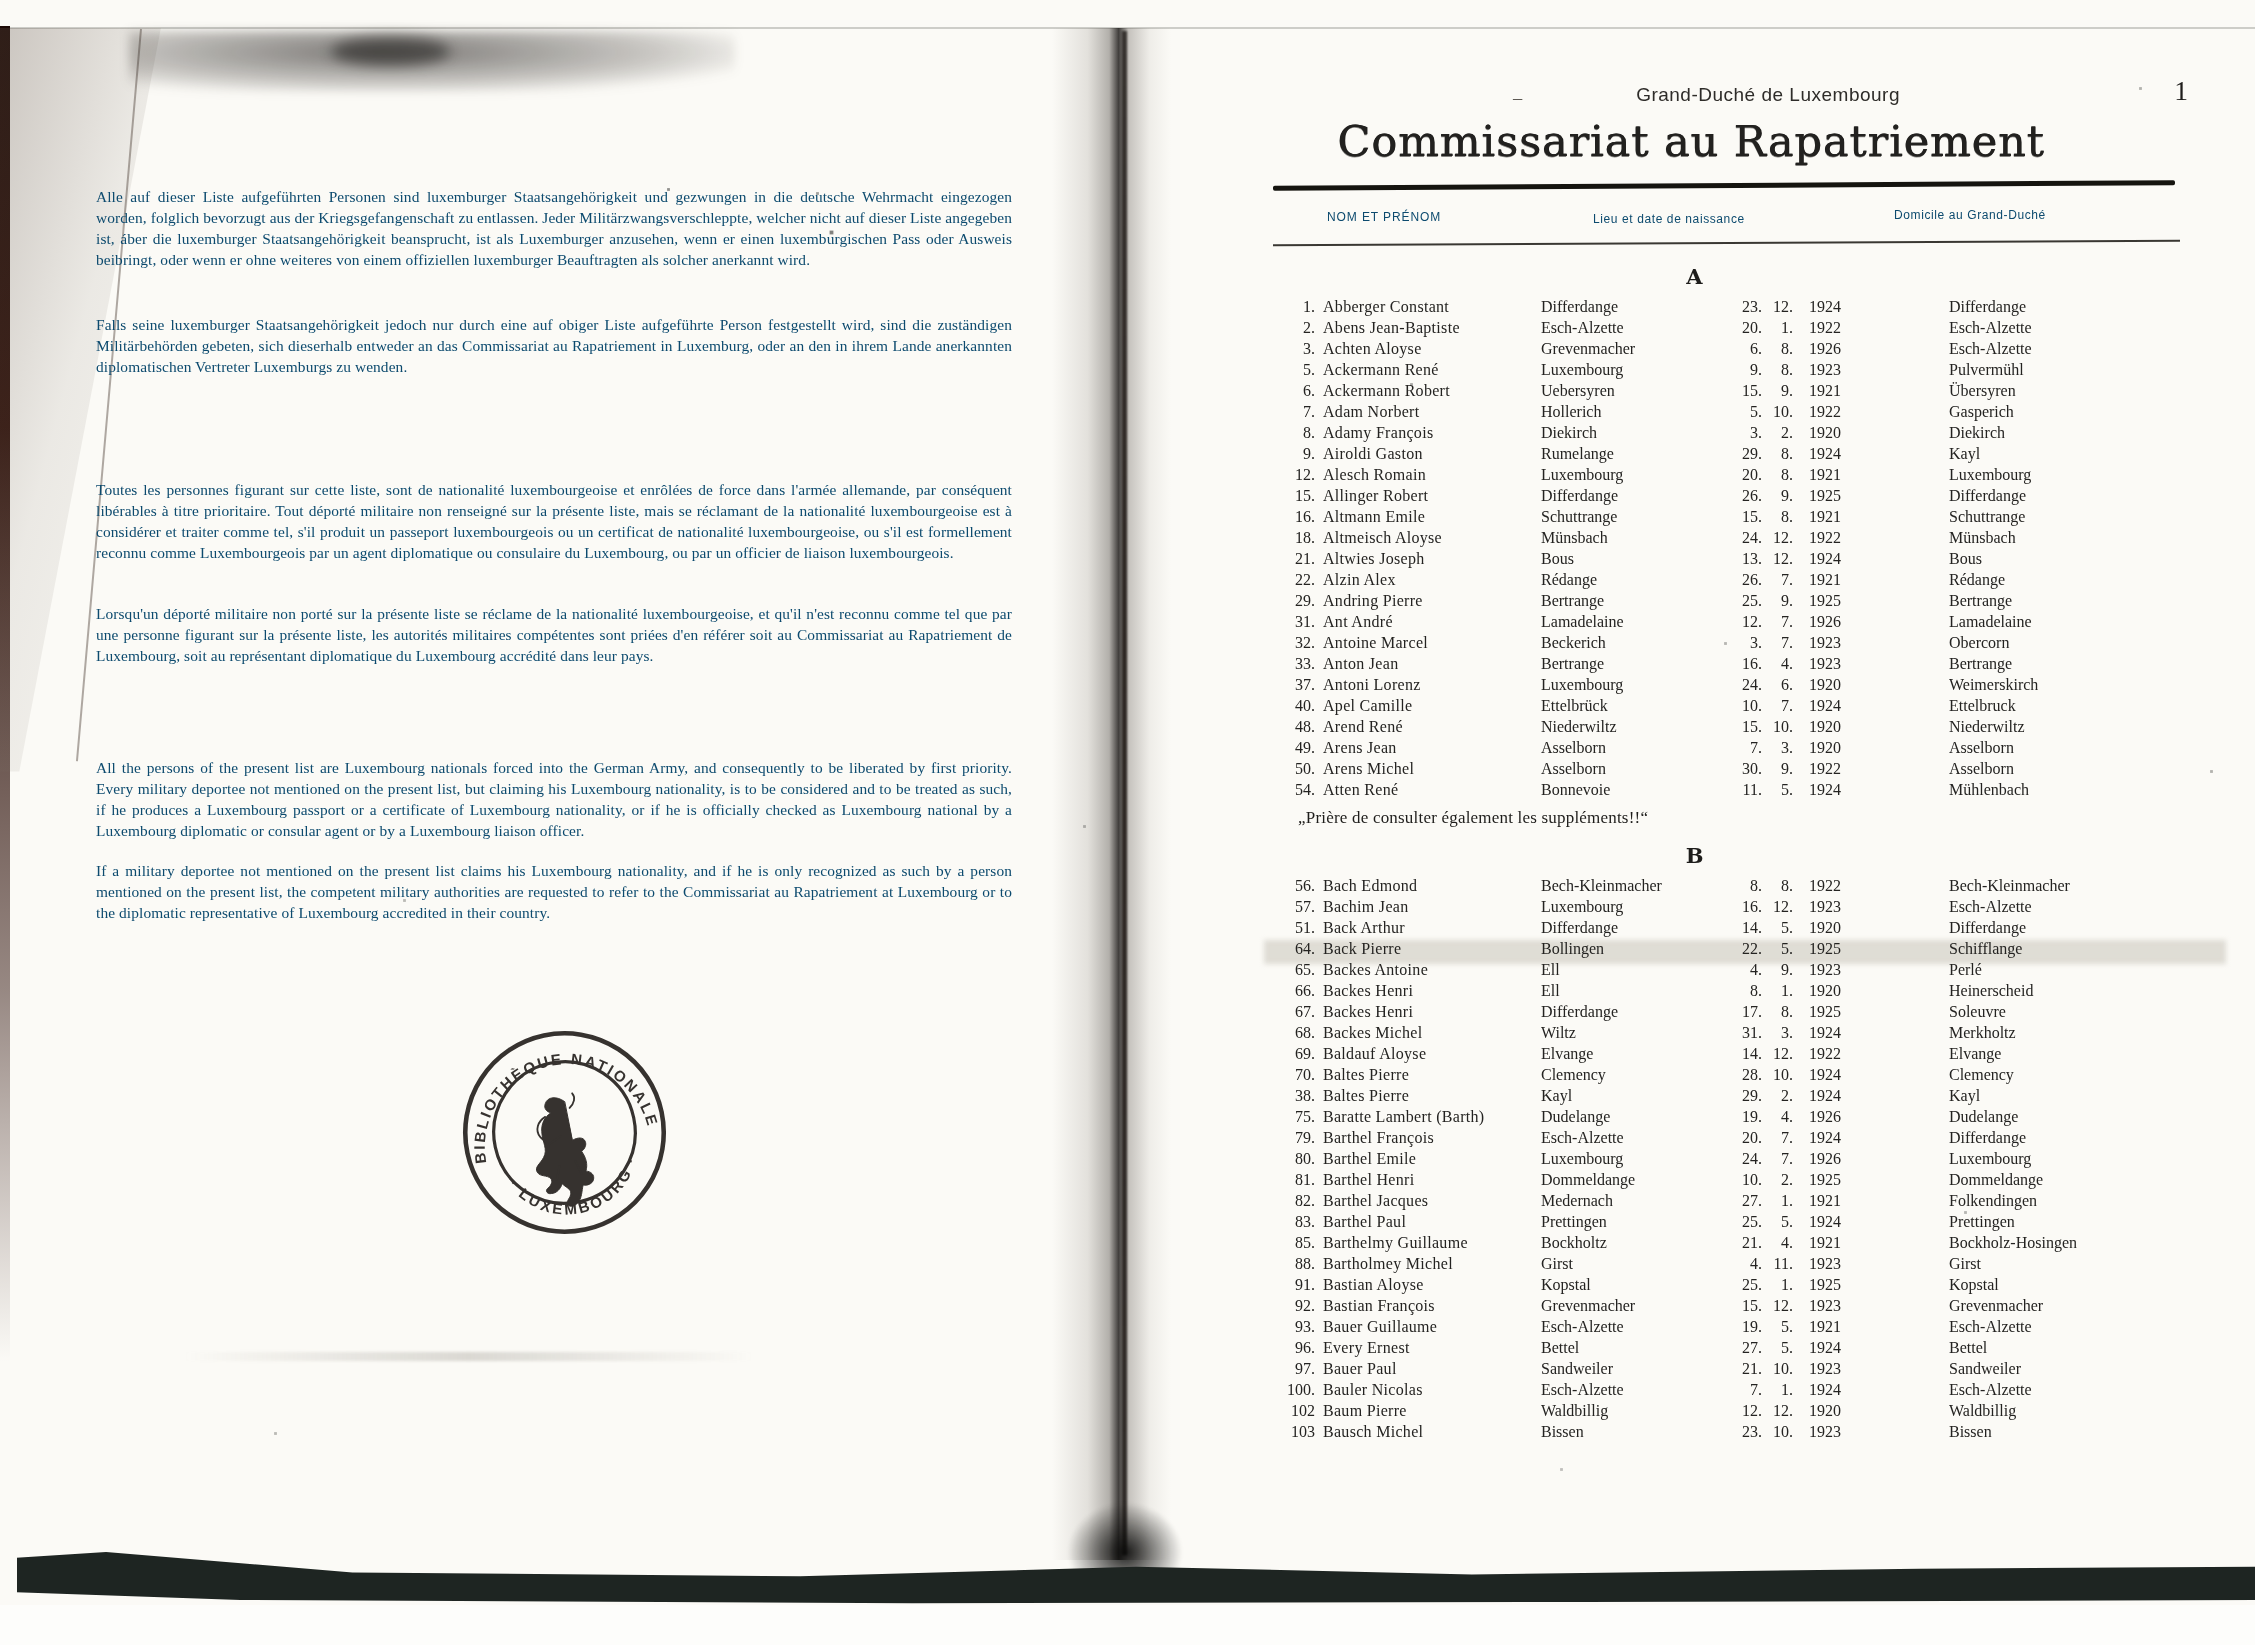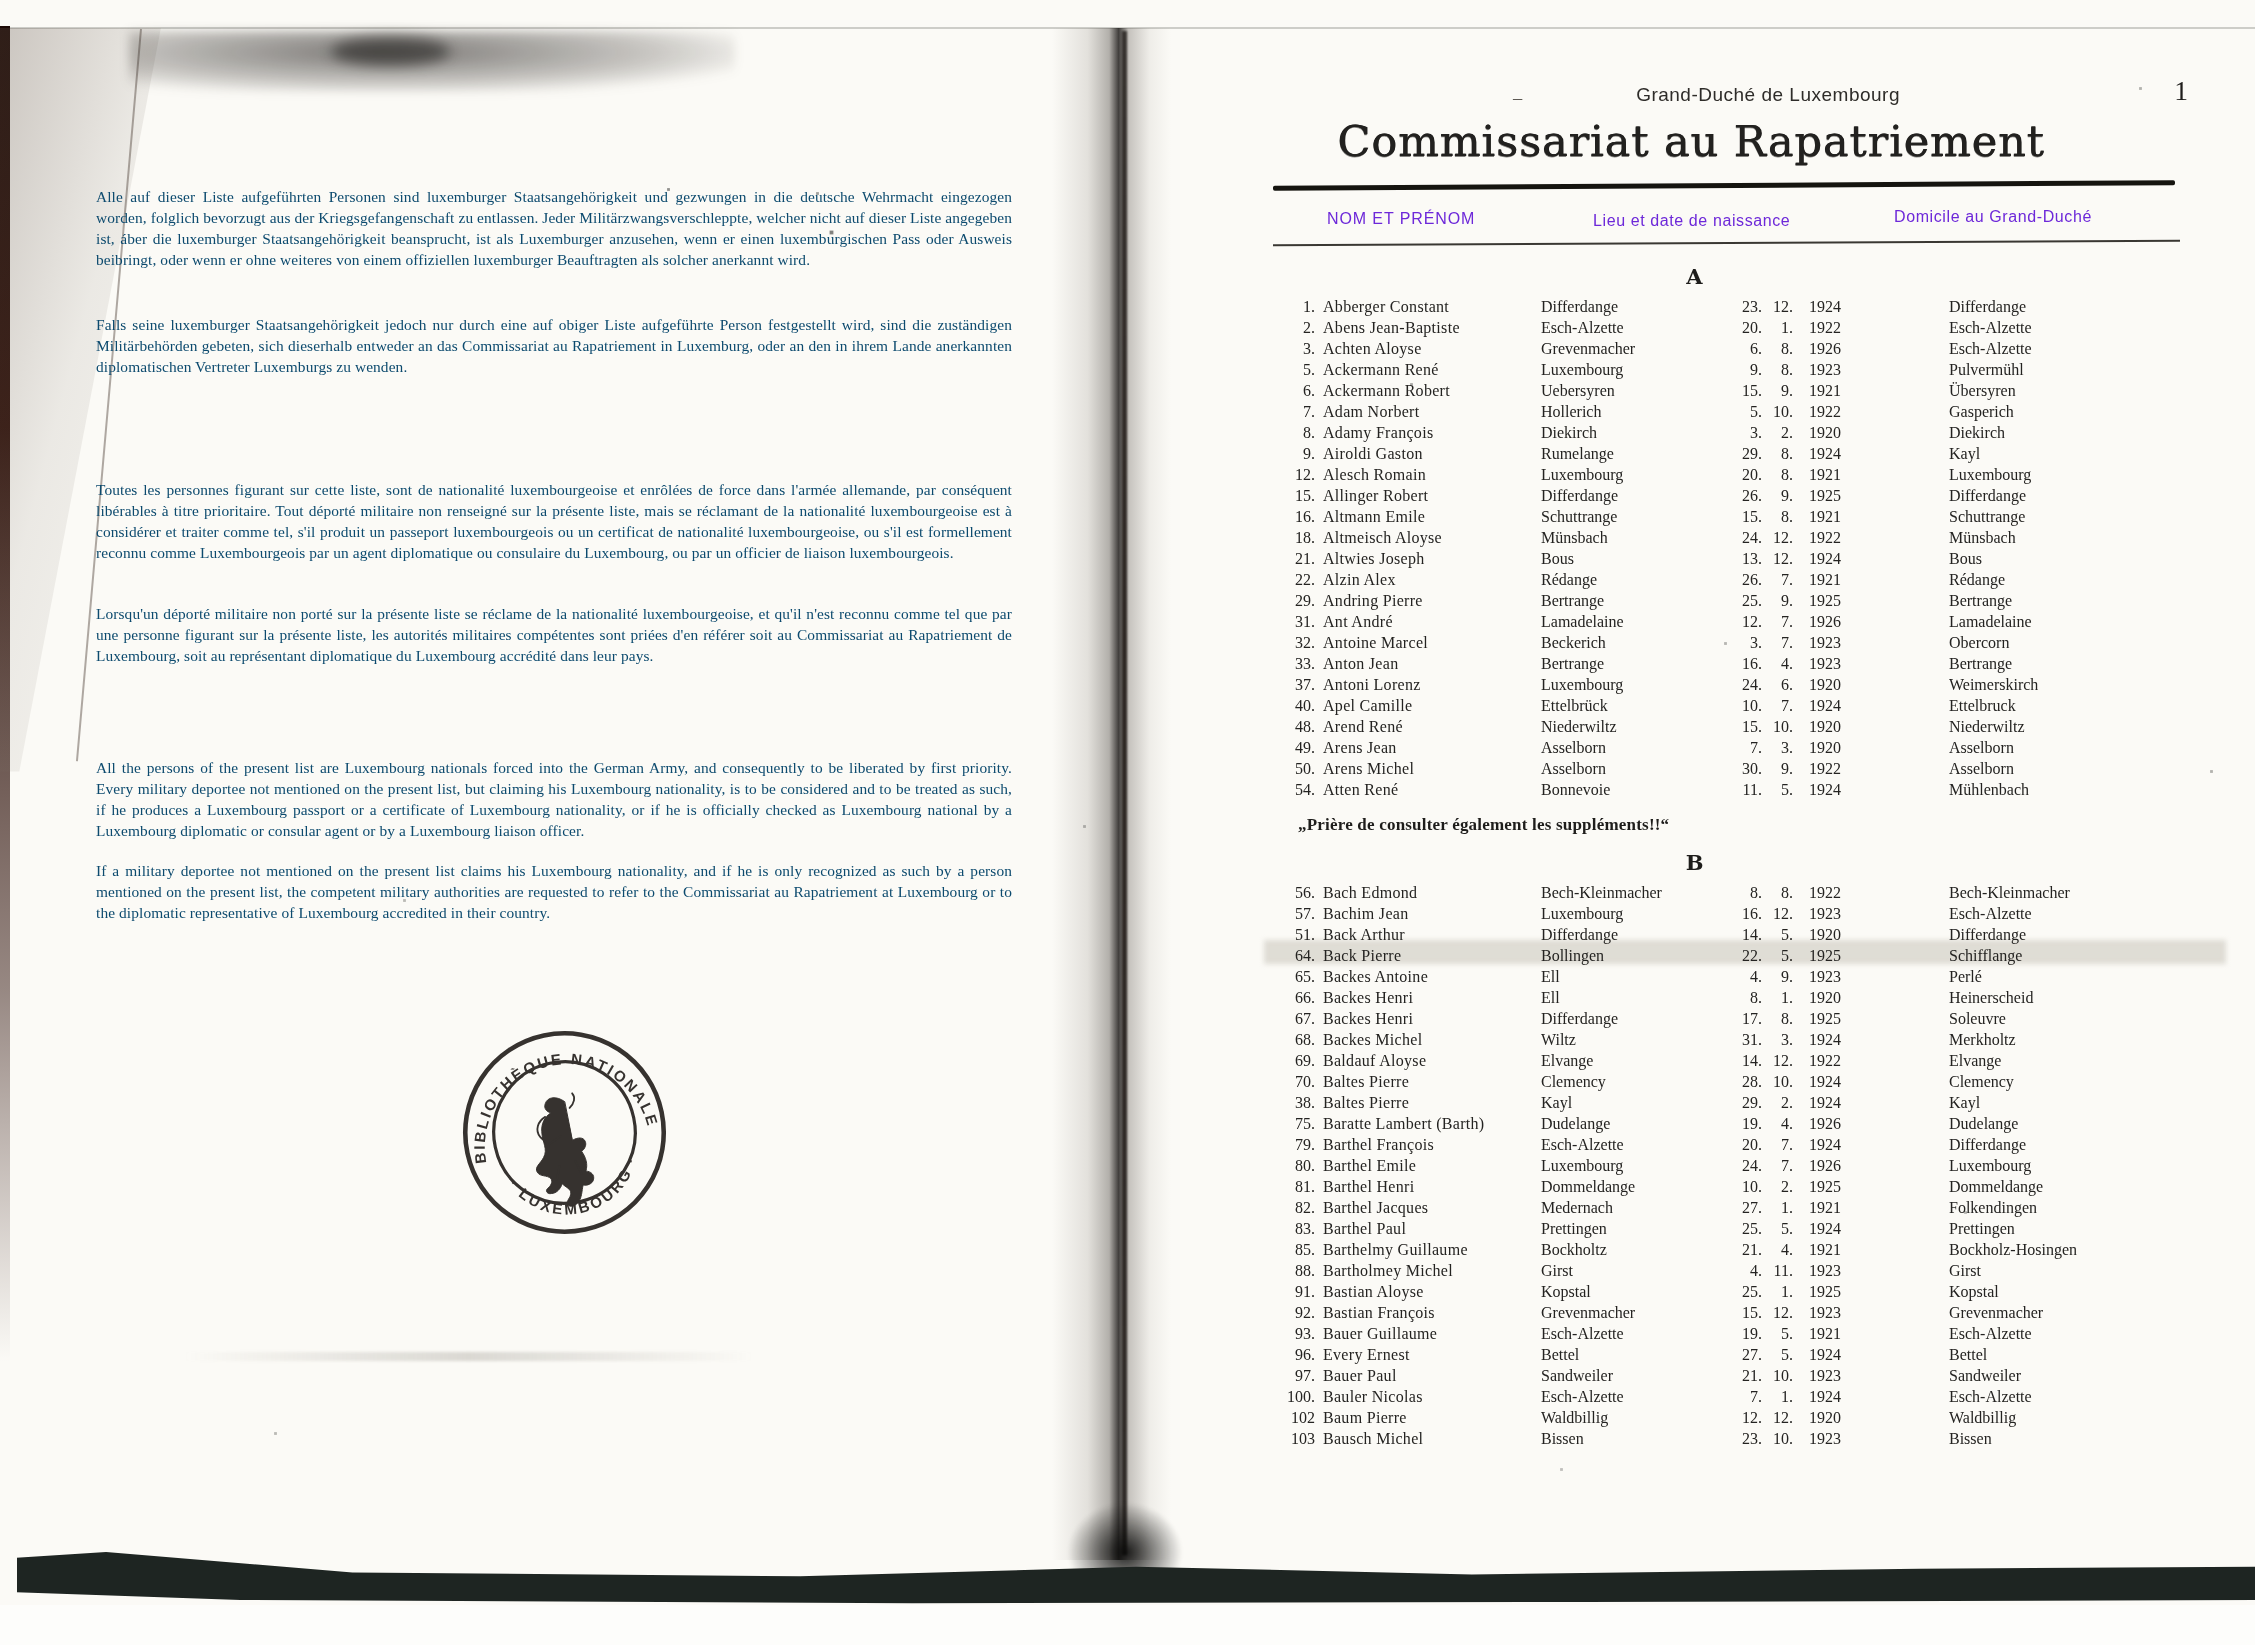--- a/index.html
+++ b/index.html
@@ -53,38 +53,38 @@
   
   #region-line{left:1478px;top:84px;width:422px;text-align:right;
     font-family:"Liberation Sans",sans-serif;font-size:19px;color:#2e2c29;letter-spacing:0.5px;}
   #stray-dash{left:1513px;top:88px;font-size:18.4px;color:#55514c;}
   #page-number{left:2158px;top:75px;width:46px;text-align:center;font-size:27.5px;color:#1f1e1c;}
   #doc-title{left:1232px;top:116px;width:918px;text-align:center;
     font-family:"DejaVu Serif",serif;font-weight:normal;font-size:43px;color:#22211f;letter-spacing:0.9px;
     text-shadow:0.6px 0 0 #22211f, 0 0.5px 0.6px rgba(34,33,31,.55);}
   #rule-thick{left:1273px;top:183px;width:902px;height:4.6px;background:#15140f;border-radius:1.8px;transform:rotate(-.35deg);}
   #rule-thin{left:1273px;top:242px;width:907px;height:1.8px;background:#3a3833;transform:rotate(-.3deg);}
-  .col-head{font-family:"Liberation Sans",sans-serif;font-size:16px;color:#6d28d9;letter-spacing:0.6px;}
+  .col-head{font-family:"Liberation Sans",sans-serif;font-size:12px;color:#0c4a6e;letter-spacing:0.6px;}
   #col-name{left:1327px;top:210px;letter-spacing:0.9px;}
   #col-birth{left:1593px;top:212px;}
   #col-dom{left:1894px;top:208px;}
   
   #repat-table{left:1272px;top:264px;width:950px;font-size:16px;color:#242321;}
   .sec-letter{width:845px;height:24px;margin-bottom:8.3px;text-align:center;
     font-family:"DejaVu Serif",serif;font-weight:bold;font-size:21px;color:#1e1d1b;}
   .sec-letter.second{margin-top:14.7px;}
   .row{position:relative;height:21px;line-height:21px;white-space:nowrap;}
   .row .no{position:absolute;left:0;width:43px;text-align:right;}
   .row .nm{position:absolute;left:51px;letter-spacing:0.3px;}
   .row .pl{position:absolute;left:269px;}
   .row .dt{position:absolute;left:457px;}
   .row .dt i{display:inline-block;font-style:normal;text-align:right;}
   .row .dt .d{width:33px;} .row .dt .m{width:31px;} .row .dt .y{width:48px;}
   .row .dm{position:absolute;left:677px;}
-  .note{margin-top:14px;height:21px;line-height:21px;font-weight:bold;font-size:17px;
+  .note{margin-top:7px;height:21px;line-height:21px;font-weight:normal;font-size:17px;
     padding-left:26px;letter-spacing:0.2px;color:#1e1d1b;}
 </style>
 </head>
 <body>
 
 <div class="abs" id="paper"></div>
 <div class="abs" id="below-band"></div>
 <div class="abs" id="top-hairline"></div>
 <div class="abs" id="left-edge-bar"></div>
 <div class="abs" id="corner-shade"></div>

